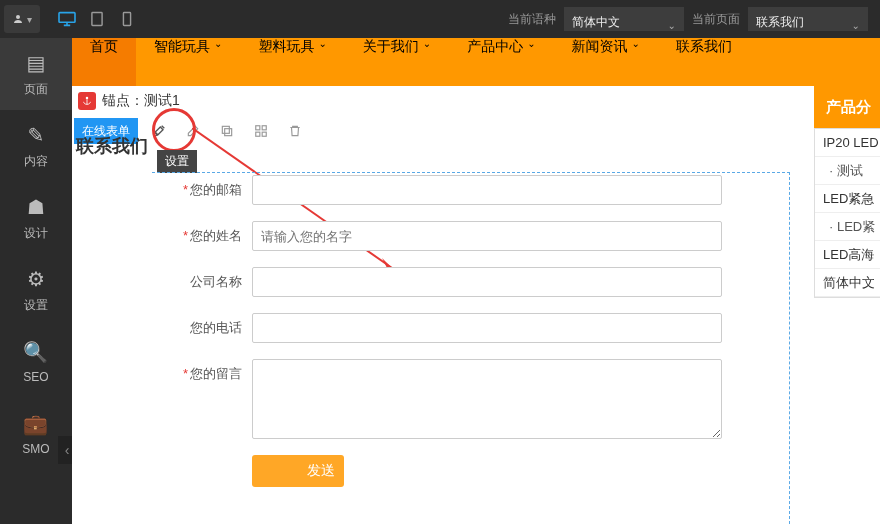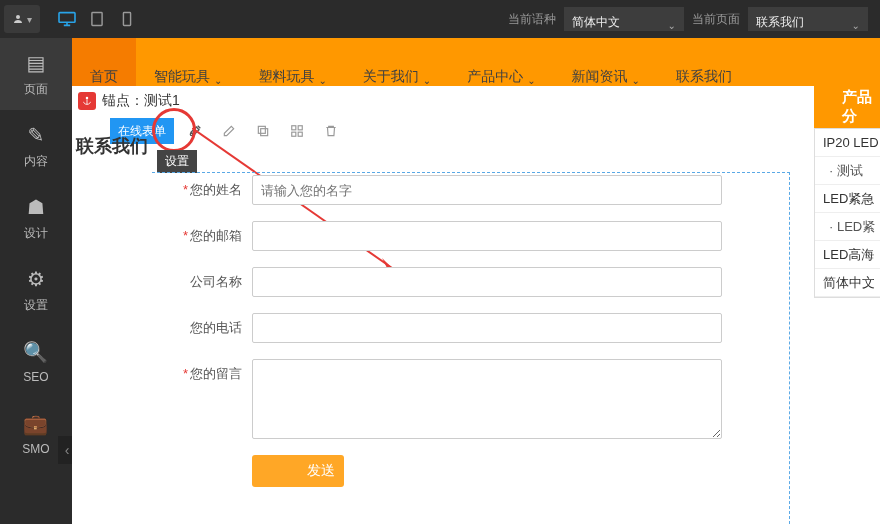--- a/index.html
+++ b/index.html
@@ -14,42 +14,42 @@
 .topbar-right{margin-left:auto;display:flex;align-items:center;gap:8px;padding-right:12px;}
 .top-label{color:#999;font-size:12px;}
 .top-select{background:#3d3d3d;color:#eee;height:24px;min-width:120px;padding:0 8px;display:flex;align-items:flex-end;justify-content:space-between;font-size:12px;}
 .chev{font-size:10px;color:#aaa;}
 .sidebar{position:absolute;left:0;top:38px;bottom:0;width:72px;background:#2b2b2b;}
 .side-item{height:72px;display:flex;flex-direction:column;align-items:center;justify-content:center;gap:6px;color:#bbb;font-size:12px;cursor:pointer;}
 .side-item.active{background:#3a3a3a;}
 .side-item .ico{font-size:20px;}
 .side-collapse{position:absolute;bottom:60px;right:-4px;width:18px;height:28px;background:#222;color:#888;display:flex;align-items:center;justify-content:center;font-size:14px;}
 .navbar{position:absolute;left:72px;top:38px;right:0;height:48px;background:#ff9800;display:flex;align-items:center;}
-.nav-item{padding:0 18px;height:48px;display:flex;align-items:flex-end;gap:4px;color:#404040;font-size:14px;cursor:pointer;white-space:nowrap;}
+.nav-item{padding:0 18px;height:48px;display:flex;align-items:flex-start;gap:4px;color:#000000;font-size:14px;cursor:pointer;white-space:nowrap;}
 .nav-item.active{background:#f57c00;}
 .nav-chev{font-size:10px;}
 .content{position:absolute;left:72px;top:86px;right:0;bottom:0;background:#fff;border-radius:16px;}
 .anchor-badge{position:absolute;left:6px;top:6px;width:18px;height:18px;background:#e53935;border-radius:3px;color:#fff;display:flex;align-items:center;justify-content:center;}
 .anchor-text{position:absolute;left:30px;top:6px;font-size:14px;color:#333;}
-.toolbar{position:absolute;left:2px;top:32px;height:26px;display:flex;align-items:center;gap:8px;margin-left:36px;}
+.toolbar{position:absolute;left:2px;top:32px;height:26px;display:flex;align-items:center;gap:8px;}
 .tool-chip{background:#2196f3;color:#fff;font-size:12px;height:26px;padding:0 8px;display:flex;align-items:center;}
 .tool-btn{width:26px;height:26px;display:flex;align-items:center;justify-content:center;color:#888;cursor:pointer;}
 .wrench-circle{position:absolute;left:80px;top:22px;width:44px;height:44px;border:3px solid #e53935;border-radius:50%;pointer-events:none;}
 .tooltip-settings{position:absolute;left:85px;top:64px;background:#444;color:#fff;font-size:12px;padding:3px 8px;}
 .heading{position:absolute;left:4px;top:48px;font-size:18px;color:#333;font-weight:bold;}
 .arrow-line{position:absolute;left:120px;top:42px;width:210px;height:150px;pointer-events:none;}
 .form-area{position:absolute;left:80px;top:86px;right:90px;bottom:0;border:1px dashed #5aa9e6;border-left:none;border-bottom:none;padding-top:2px;}
 .form-row{display:flex;align-items:flex-start;margin-bottom:16px;}
 .form-label{width:100px;text-align:right;padding-right:10px;font-size:13px;color:#555;padding-top:6px;}
 .req{color:#e53935;margin-right:2px;}
 .form-input{flex:1;max-width:470px;height:30px;border:1px solid #ccc;border-radius:2px;padding:0 8px;font-size:13px;}
 .form-textarea{flex:1;max-width:470px;height:80px;border:1px solid #ccc;border-radius:2px;padding:6px 8px;font-size:13px;resize:vertical;}
 .submit-btn{margin-left:100px;background:#ffa726;color:#fff;border:none;width:92px;height:32px;border-radius:3px;font-size:14px;cursor:pointer;padding-left:46px;}
 .right-panel{position:absolute;right:0;top:86px;width:66px;bottom:0;}
-.right-header{height:42px;background:#ff9800;color:#fff;font-size:15px;font-weight:bold;display:flex;align-items:center;padding-left:28px;}
+.right-header{height:42px;background:#ff9800;color:#fff;font-size:15px;font-weight:bold;display:flex;align-items:center;padding-left:12px;}
 .right-list{border:1px solid #ddd;border-right:none;}
 .right-item{height:28px;border-bottom:1px solid #eee;font-size:13px;color:#333;display:flex;align-items:center;padding-left:8px;white-space:nowrap;overflow:hidden;}
 .right-item.sub{padding-left:14px;color:#555;}
 </style>
 </head>
 <body>
 
 <div class="topbar">
   <div class="user-drop">
     <svg width="12" height="12" viewBox="0 0 24 24" fill="#ccc">
@@ -195,26 +195,26 @@
   <div class="heading">联系我们</div>
   <div class="wrench-circle"></div>
   <div class="tooltip-settings">设置</div>
   <svg class="arrow-line">
       <line x1="0" y1="0" x2="200" y2="140" stroke="#e53935" stroke-width="2"></line>
       <polygon points="200,140 190,130 196,142" fill="#e53935"></polygon>
     </svg>
 
   <div class="form-area">
     <div class="form-row">
+      <div class="form-label"><span class="req">*</span><span>您的邮箱</span></div>
+      <input class="form-input" style="">
+    </div>
+    <div class="form-row">
       <div class="form-label"><span class="req">*</span><span>您的姓名</span></div>
       <input class="form-input" placeholder="请输入您的名字" style="">
-    </div>
-    <div class="form-row">
-      <div class="form-label"><span class="req">*</span><span>您的邮箱</span></div>
-      <input class="form-input" style="">
     </div>
     <div class="form-row">
       <div class="form-label"><span>公司名称</span></div>
       <input class="form-input" style="">
     </div>
     <div class="form-row">
       <div class="form-label"><span>您的电话</span></div>
       <input class="form-input" style="">
     </div>
     <div class="form-row">

